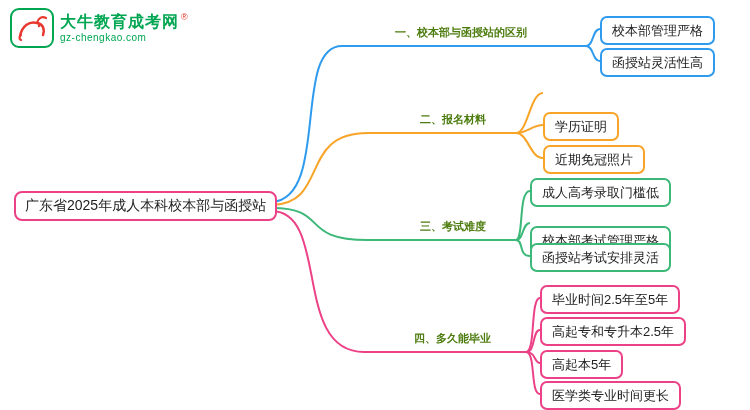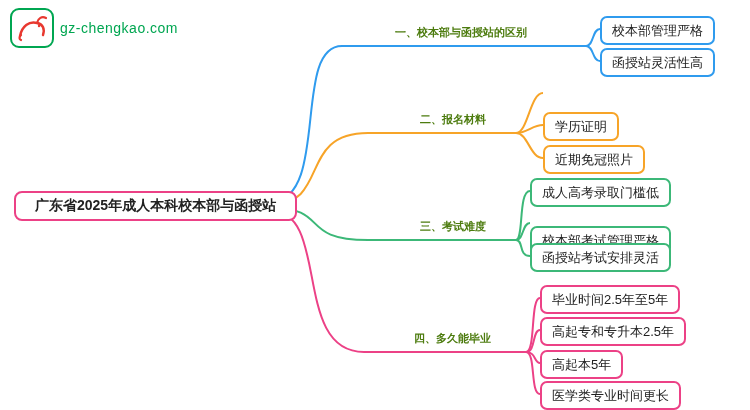--- a/index.html
+++ b/index.html
@@ -12,26 +12,26 @@
 
   
   .logo{position:absolute;left:10px;top:8px;display:flex;align-items:center;z-index:2;}
   .logo-icon{
     width:44px;height:40px;border:2px solid #00a651;border-radius:9px;
     display:flex;align-items:center;justify-content:center;background:#fff;box-sizing:border-box;
   }
   .logo-text{margin-left:6px;line-height:1.1;}
   .logo-title{color:#00a651;font-weight:bold;font-size:16px;letter-spacing:1px;}
   .logo-title .reg{color:#e8382f;font-size:9px;vertical-align:super;margin-left:2px;font-weight:normal;}
-  .logo-domain{color:#00a651;font-size:14px;margin-top:2px;letter-spacing:.5px;}
+  .logo-domain{color:#00a651;font-size:10px;margin-top:2px;letter-spacing:.5px;}
 
   
   .root-node{
     left:14px;top:191px;border:2px solid #ec4186;border-radius:8px;background:#fff;
-    padding:4px 19px;font-size:14px;font-weight:bold;color:#222;
+    padding:4px 9px;font-size:14px;font-weight:normal;color:#222;
   }
 
   
   .branch-label{font-size:11px;font-weight:bold;color:#4d7c0f;}
 
   
   .leaf{
     border-radius:7px;background:#fff;padding:3px 10px;font-size:13px;color:#222;
     border:2px solid #999;line-height:19px;
   }
@@ -79,20 +79,21 @@
   <div class="logo">
     <div class="logo-icon">
       <svg width="34" height="30" viewBox="0 0 34 30">
         <path d="M5 23 C7 13 14 8 22 10 C28 11 30 16 28 22" fill="none" stroke="#e8382f" stroke-width="2.4" stroke-linecap="round"></path>
         <path d="M22 10 C23 5 27 3 31 5" fill="none" stroke="#e8382f" stroke-width="2.2" stroke-linecap="round"></path>
         <path d="M6 22 C4 24 4 26 6 27" fill="none" stroke="#e8382f" stroke-width="2.2" stroke-linecap="round"></path>
         <circle cx="24" cy="13" r="1.2" fill="#e8382f"></circle>
       </svg>
     </div>
     <div class="logo-text">
+      <div class="logo-title"><span>大牛教育成考网</span><span class="reg">®</span></div>
       <div class="logo-domain">gz-chengkao.com</div>
     </div>
   </div>
 
   <div class="node root-node">广东省2025年成人本科校本部与函授站</div>
 
   <div class="node branch-label" style="left:395px;top:25px">一、校本部与函授站的区别</div>
   <div class="node branch-label" style="left:420px;top:112px">二、报名材料</div>
   <div class="node branch-label" style="left:420px;top:219px">三、考试难度</div>
   <div class="node branch-label" style="left:414px;top:331px">四、多久能毕业</div>

